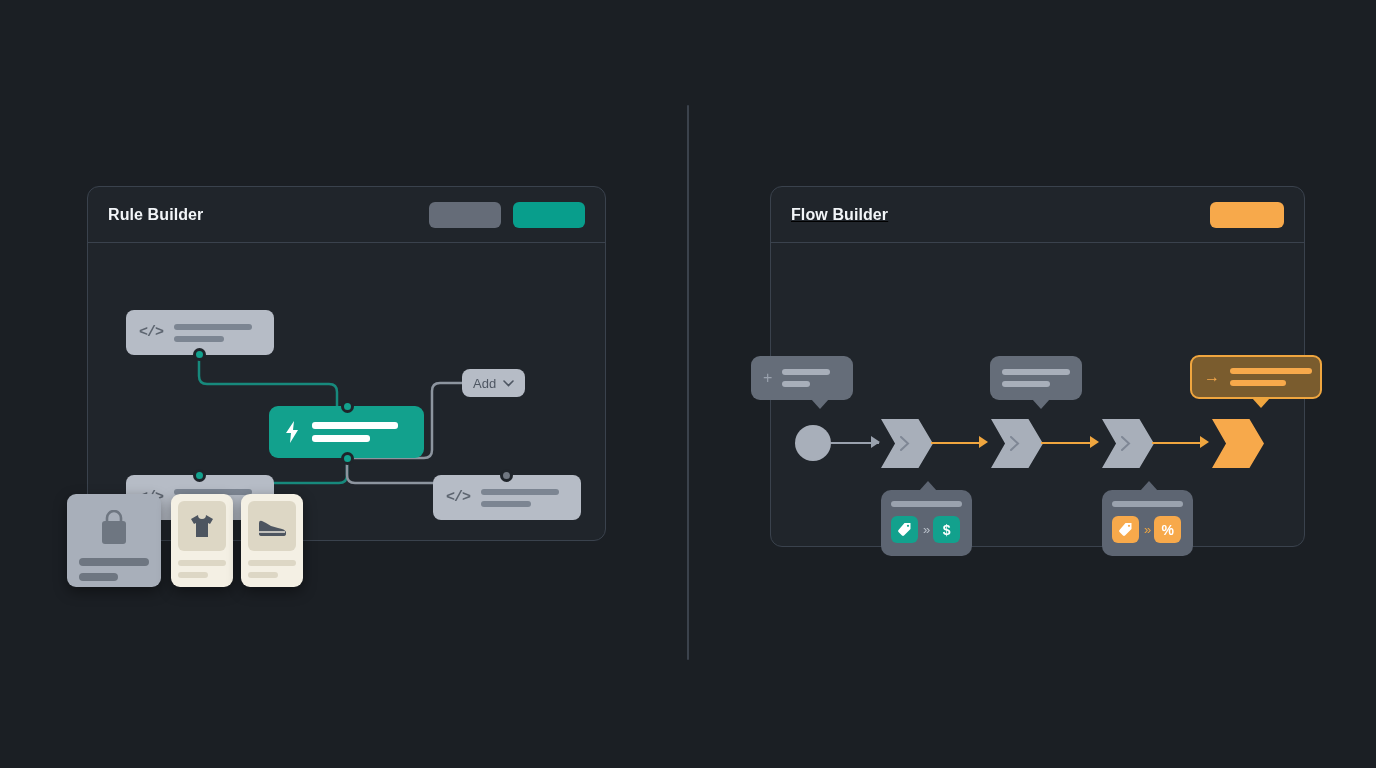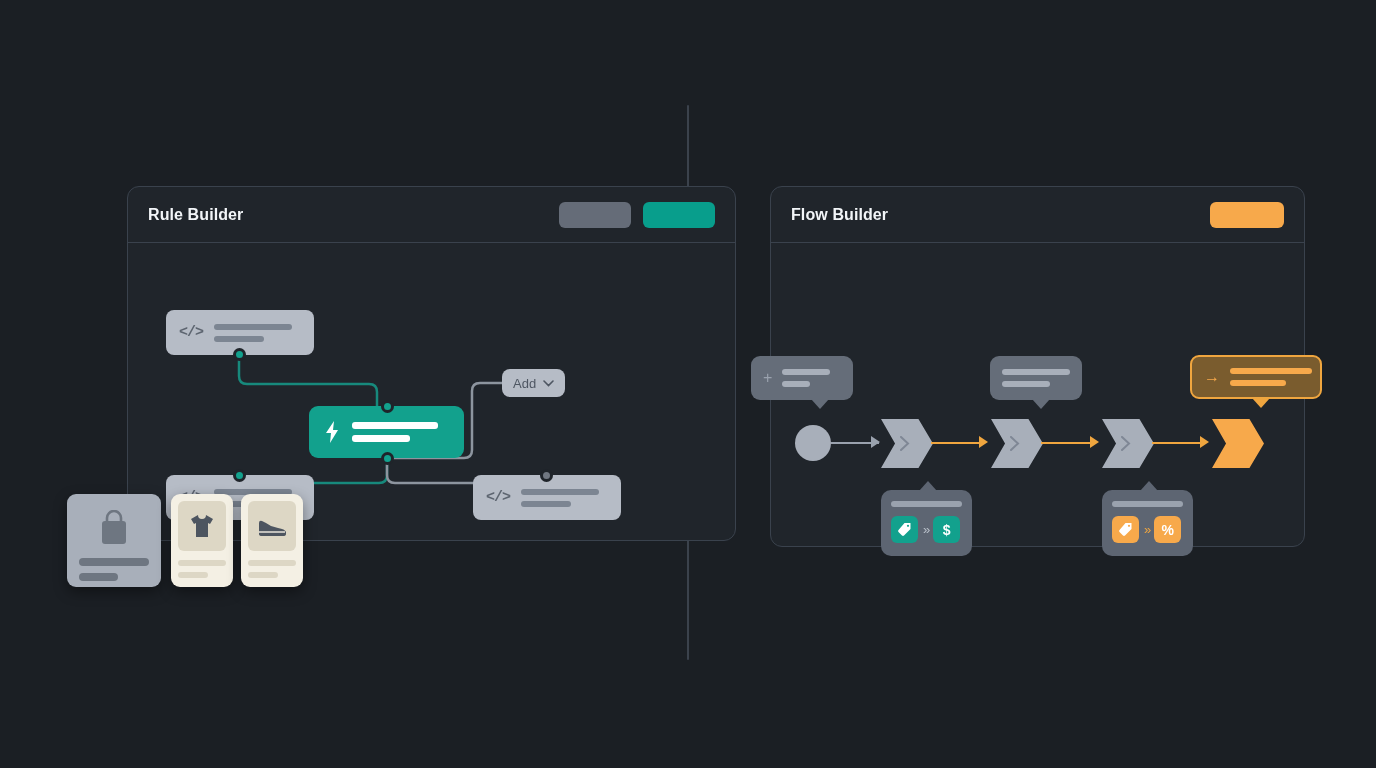--- a/index.html
+++ b/index.html
@@ -30,22 +30,22 @@
     border-radius: 2px;
   }
 
   
   .panel {
     position: absolute;
     border: 1px solid #3a424d;
     border-radius: 12px;
     background: #20252b;
   }
-  #rule-panel  { left: 87px;  top: 186px; width: 609px; height: 355px; margin-left: 40px; }
-  #flow-panel  { left: 770px; top: 186px; width: 535px; height: 361px; }
+  #rule-panel  { left: 87px;  top: 186px; width: 519px; height: 355px; }
+  #flow-panel  { left: 770px; top: 186px; width: 535px; height: 361px; text-decoration: underline; }
 
   .panel-header {
     position: relative;
     height: 56px;
     border-bottom: 1px solid #3a424d;
     display: flex;
     align-items: center;
     padding: 0 20px;
   }
   .panel-title {

